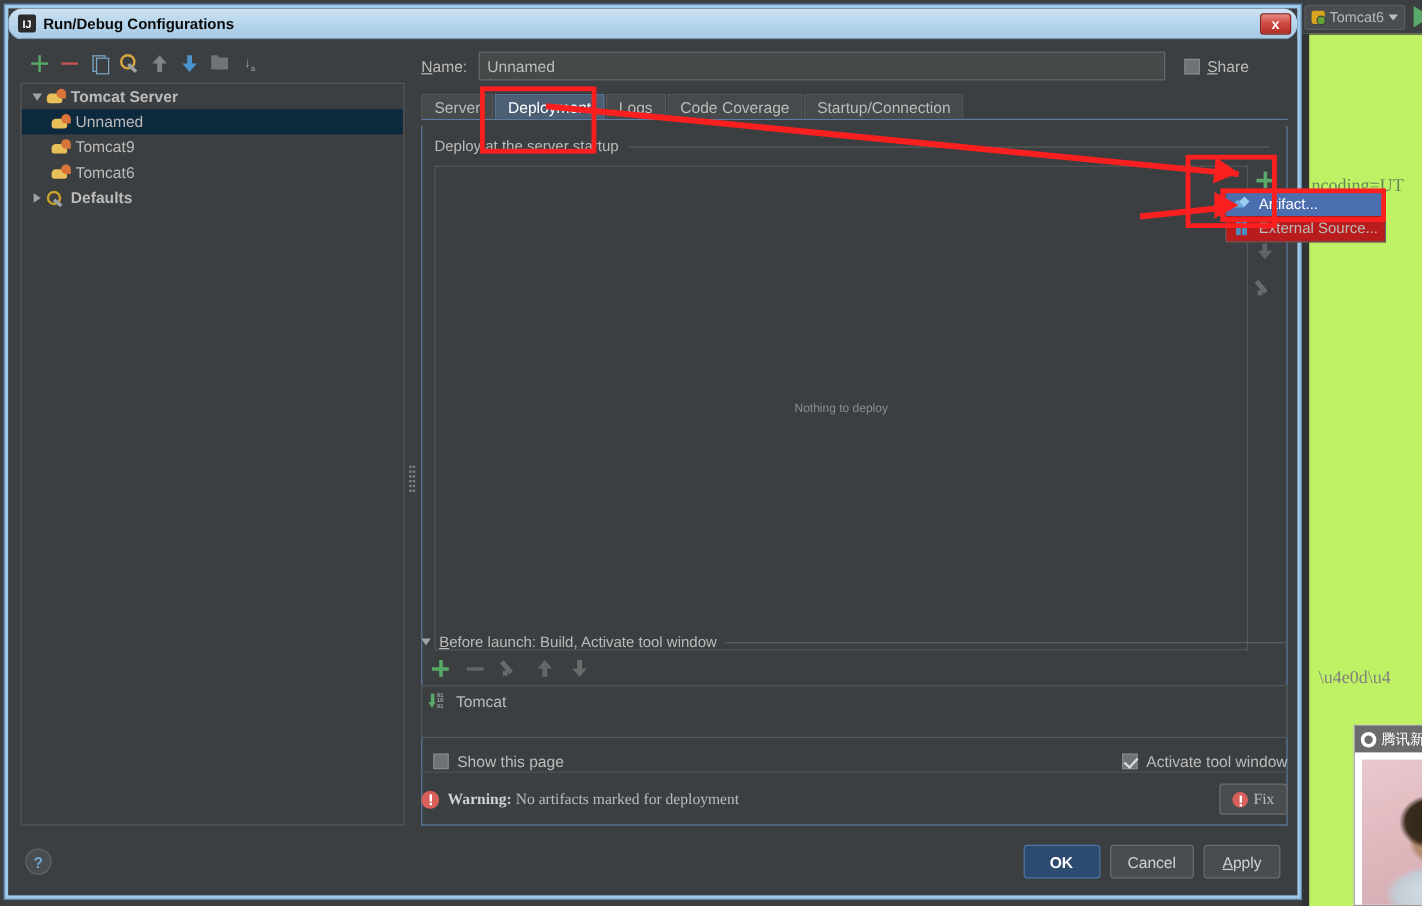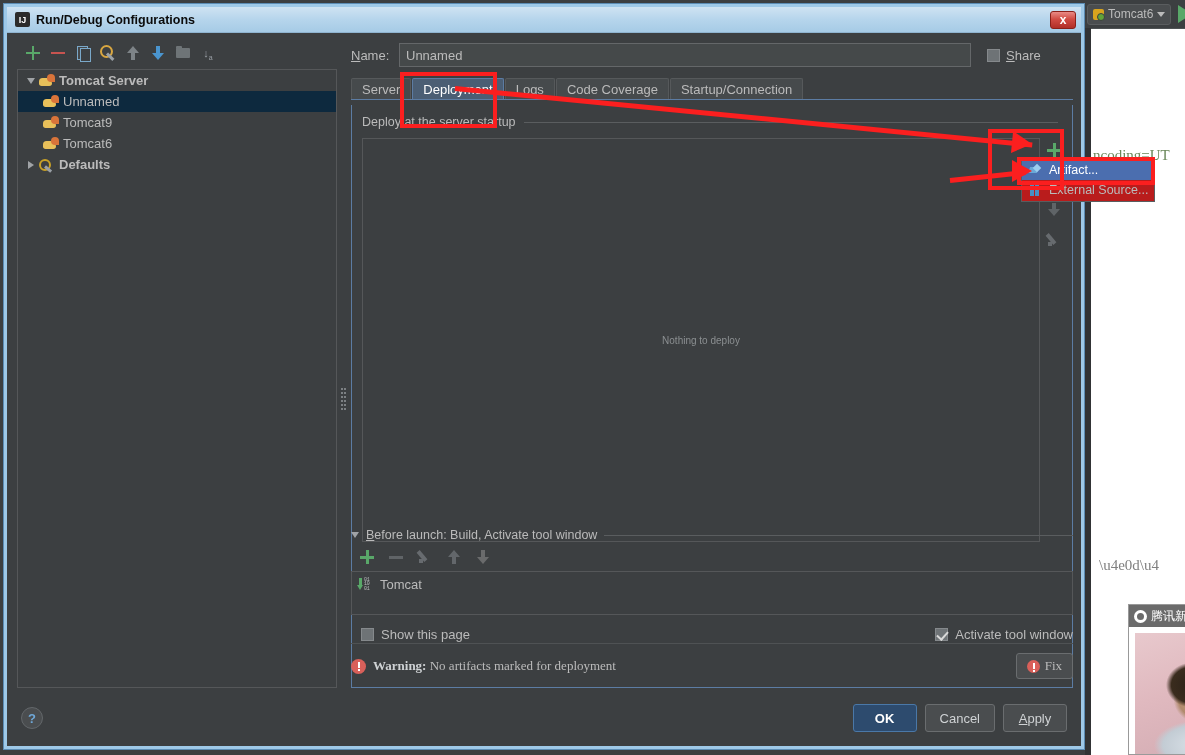--- a/index.html
+++ b/index.html
@@ -38,21 +38,21 @@
     width: 0; height: 0; border-left: 4px solid transparent;
     border-right: 4px solid transparent; border-top: 5px solid #bbbbbb;
   }
   .run-btn {
     width: 0; height: 0; border-top: 9px solid transparent;
     border-bottom: 9px solid transparent; border-left: 14px solid #59a869;
     margin-left: 3px;
   }
   #editor-bg {
     position: absolute; top: 28px; left: 1085px; right: 0; bottom: 0;
-    background: #ffffff; border-top: 1px solid #4e5254;
+    background: #bef264; border-top: 1px solid #4e5254;
   }
   .code-line {
     position: absolute; color: #6a8759; font-family: "Liberation Serif", serif;
     font-size: 15px; white-space: nowrap;
   }
   .code-line.gray { color: #808080; }
   .gutter-bar {
     position: absolute; top: 28px; left: 1085px; width: 6px; bottom: 0;
     background: #313335;
   }
@@ -88,20 +88,21 @@
     position: absolute; left: 4px; top: 4px; width: 1080px; height: 745px;
     background: #3c3f41;
     border: 3px solid #9ec9e8;
     box-shadow: 0 0 0 1px #5c8db5;
   }
   #titlebar {
     height: 26px;
     background: linear-gradient(to bottom, #cfe3f2 0%, #b6d5ec 50%, #a6cbe6 100%);
     display: flex; align-items: center; padding: 0 2px 0 8px;
     border-bottom: 1px solid #8fb4d0;
+    border-radius: 12px;
   }
   #title-icon {
     width: 15px; height: 15px; background: #2b2b2b; border-radius: 2px;
     position: relative; flex: none; margin-right: 6px;
   }
   #title-icon::after {
     content: "IJ"; position: absolute; inset: 0; color: #ffffff;
     font-size: 9px; font-weight: bold; display: flex;
     align-items: center; justify-content: center;
     font-family: "Liberation Sans", sans-serif;

